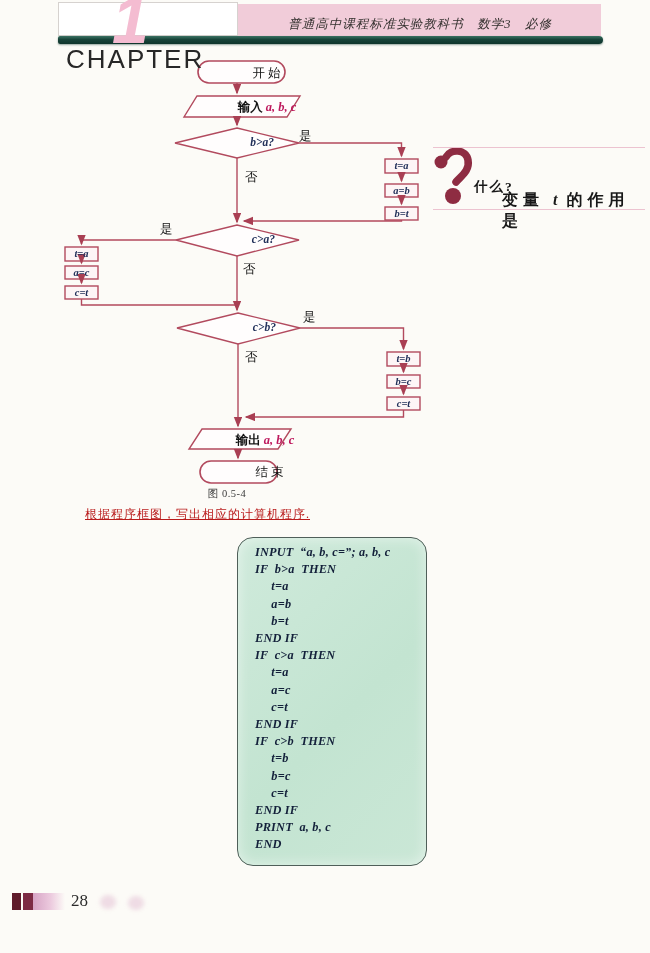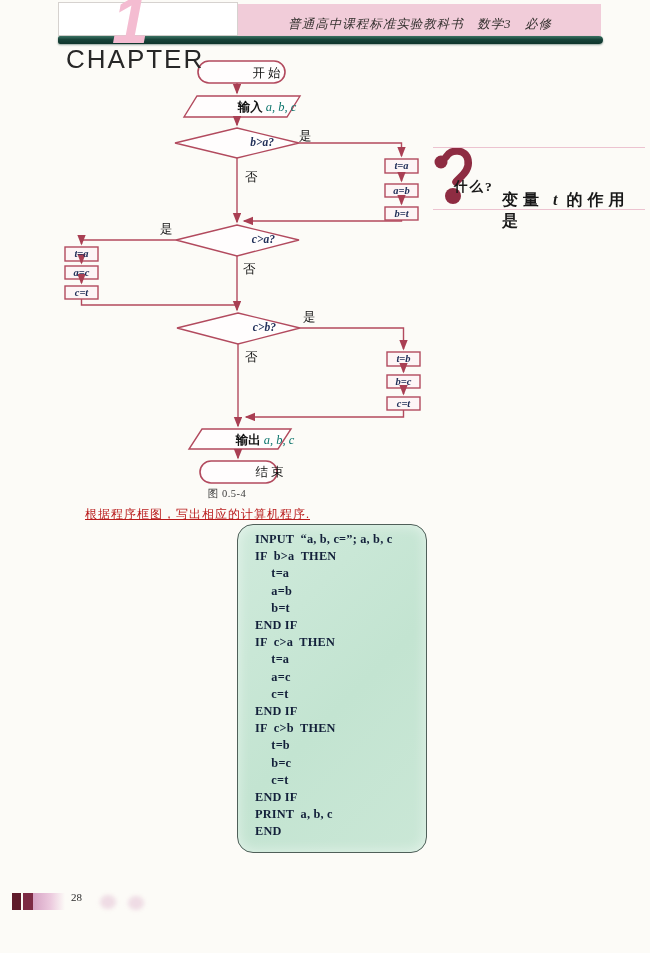--- a/index.html
+++ b/index.html
@@ -11,50 +11,51 @@
   .abs{position:absolute;}
   
   .banner{left:58px;top:4px;width:543px;height:32px;background:#f1ccd9;}
   .chapter-box{left:58px;top:2px;width:180px;height:34px;background:#ffffff;border:1px solid #d6d2cf;box-sizing:border-box;}
   .chapter-num{left:112px;top:-18px;font-family:"Liberation Sans",sans-serif;font-size:66px;font-weight:bold;font-style:italic;color:#f4bcd1;z-index:2;}
   .chapter-label{left:66px;top:12px;font-family:"Liberation Sans",sans-serif;font-size:26px;letter-spacing:2px;color:#272727;z-index:3;margin-top:32px;}
   .banner-text{left:245px;top:16px;width:350px;text-align:center;font-size:12.5px;font-weight:normal;font-style:italic;color:#33302e;letter-spacing:1px;z-index:3;}
   .teal-bar{left:58px;top:36px;width:545px;height:8px;border-radius:3px 6px 6px 3px;background:linear-gradient(180deg,#3b7263 0%,#174339 45%,#0f352c 100%);box-shadow:0 1px 2px rgba(20,60,50,.45);}
   
   .fc-label{font-size:12.5px;color:#131313;text-align:center;margin-left:25px;}
-  .fc-var{font-style:italic;font-weight:400;color:#0f766e;}
+  .fc-var{font-style:italic;font-weight:700;color:#be185d;}
   .fc-cn{color:#131313;font-weight:bold;}
   .diamond-label{font-size:11.5px;font-style:italic;font-weight:600;color:#22305a;text-align:right;}
   .yn{font-size:12.5px;color:#131313;}
   .minibox-label{font-size:10.5px;font-style:italic;font-weight:600;color:#22305a;text-align:center;}
   .caption{font-size:10.5px;color:#3a3a3a;text-align:center;letter-spacing:.5px;}
   
   .note-rule{height:1px;background:#ecc3d0;}
   .note-text{font-size:16px;font-weight:600;color:#181818;letter-spacing:5px;margin-top:31px;}
   .note-text2{font-size:13.5px;font-weight:600;color:#181818;letter-spacing:2px;}
   .note-var{font-style:italic;font-weight:600;color:#181818;letter-spacing:0;}
   
   .para{font-size:12px;color:#b91c1c;letter-spacing:1px;text-decoration:underline;}
   
   .codebox{
-    left:237px;top:524px;width:190px;height:329px;box-sizing:border-box;
+    left:237px;top:537px;width:190px;height:329px;box-sizing:border-box;
     background:linear-gradient(135deg,#cfeadb 0%,#c3e4d1 55%,#cae7d6 100%);
     border:1.5px solid #4f5f59;border-radius:16px;
     box-shadow:inset 0 0 14px rgba(255,255,255,.55);
+    font-style:italic;
   }
   .codebox pre{
     margin:0;padding:6px 0 0 17px;
     font-family:"Liberation Serif",serif;font-weight:bold;
     font-size:12.3px;line-height:17.2px;letter-spacing:.2px;color:#13203a;
   }
   
   .f-block1{left:12px;top:893px;width:9px;height:17px;background:#5f1b2a;}
   .f-block2{left:23px;top:893px;width:10px;height:17px;background:#7d2b44;}
   .f-grad{left:33px;top:893px;width:32px;height:17px;background:linear-gradient(90deg,#d7a4c5 0%,#eccade 55%,rgba(243,218,233,0));}
-  .f-page{left:71px;top:891px;font-size:11px;color:#2b2b2b;}
+  .f-page{left:71px;top:891px;font-size:17px;color:#2b2b2b;}
   .smudge{width:16px;height:14px;border-radius:50%;background:rgba(216,163,195,.35);filter:blur(2px);}
 </style>
 </head>
 <body>
 
 <div class="abs banner"></div>
 <div class="abs chapter-box"></div>
 <div class="abs chapter-num">1</div>
 <div class="abs chapter-label">CHAPTER</div>
 <div class="abs banner-text">普通高中课程标准实验教科书　数学3　必修</div>
@@ -151,21 +152,21 @@
 <div class="abs minibox-label" style="left:387px;top:375.5px;width:33px;">b=c</div>
 <div class="abs minibox-label" style="left:387px;top:397.5px;width:33px;">c=t</div>
 
 <div class="abs fc-label" style="left:189px;top:432px;width:102px;"><span class="fc-cn">输出 </span><span class="fc-var">a, b, c</span></div>
 
 <div class="abs fc-label" style="left:200px;top:464px;width:89px;">结 束</div>
 <div class="abs caption" style="left:196px;top:487px;width:62px;">图 0.5-4</div>
 
 <div class="abs note-rule" style="left:433px;top:147px;width:212px;"></div>
 <div class="abs note-text" style="left:502px;top:159px;"><span>变量 </span><span class="note-var">t</span><span> 的作用是</span></div>
-<div class="abs note-text2" style="left:454px;top:178px;">什么?</div>
+<div class="abs note-text2" style="left:474px;top:178px;">什么?</div>
 <div class="abs note-rule" style="left:433px;top:209px;width:212px;"></div>
 
 <div class="abs para" style="left:85px;top:506px;">根据程序框图，写出相应的计算机程序.</div>
 
 <div class="abs codebox">
   <pre>INPUT  “a, b, c=”; a, b, c
 IF  b&gt;a  THEN
      t=a
      a=b
      b=t

